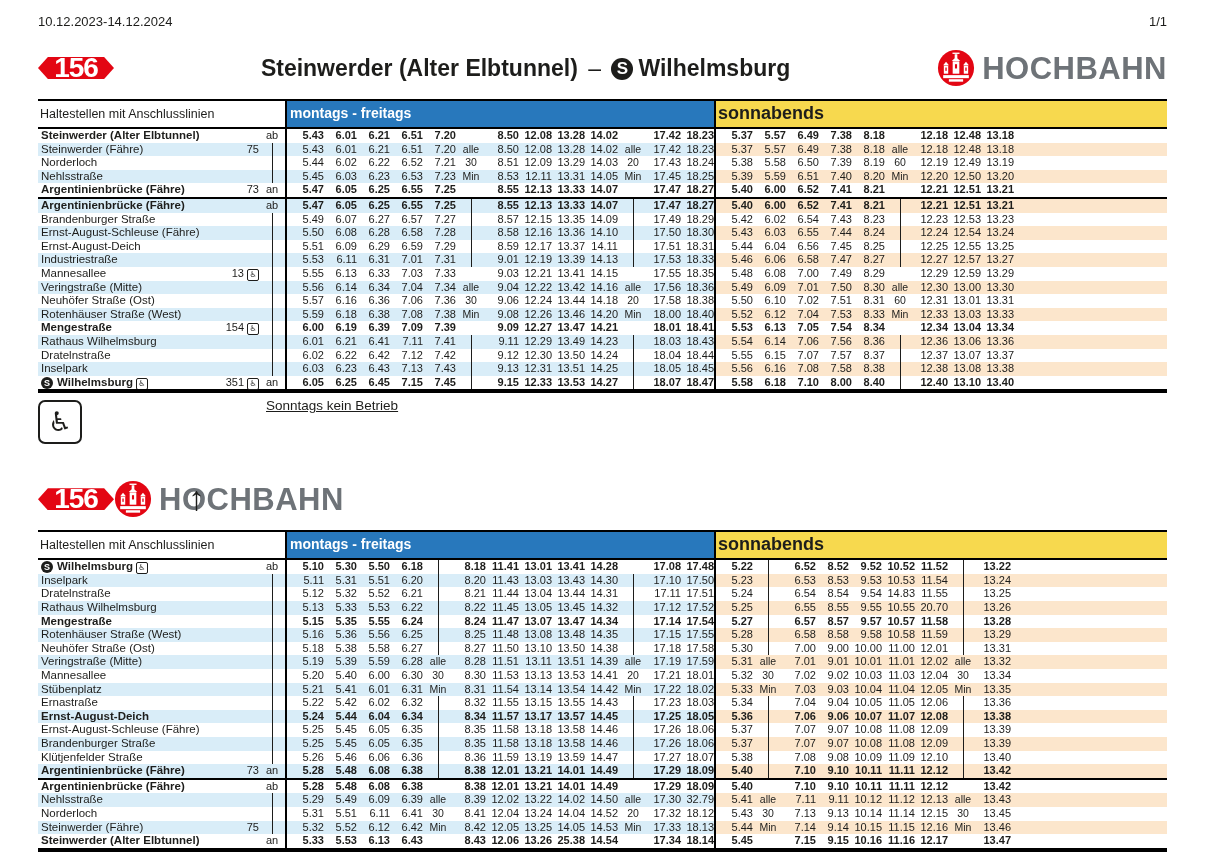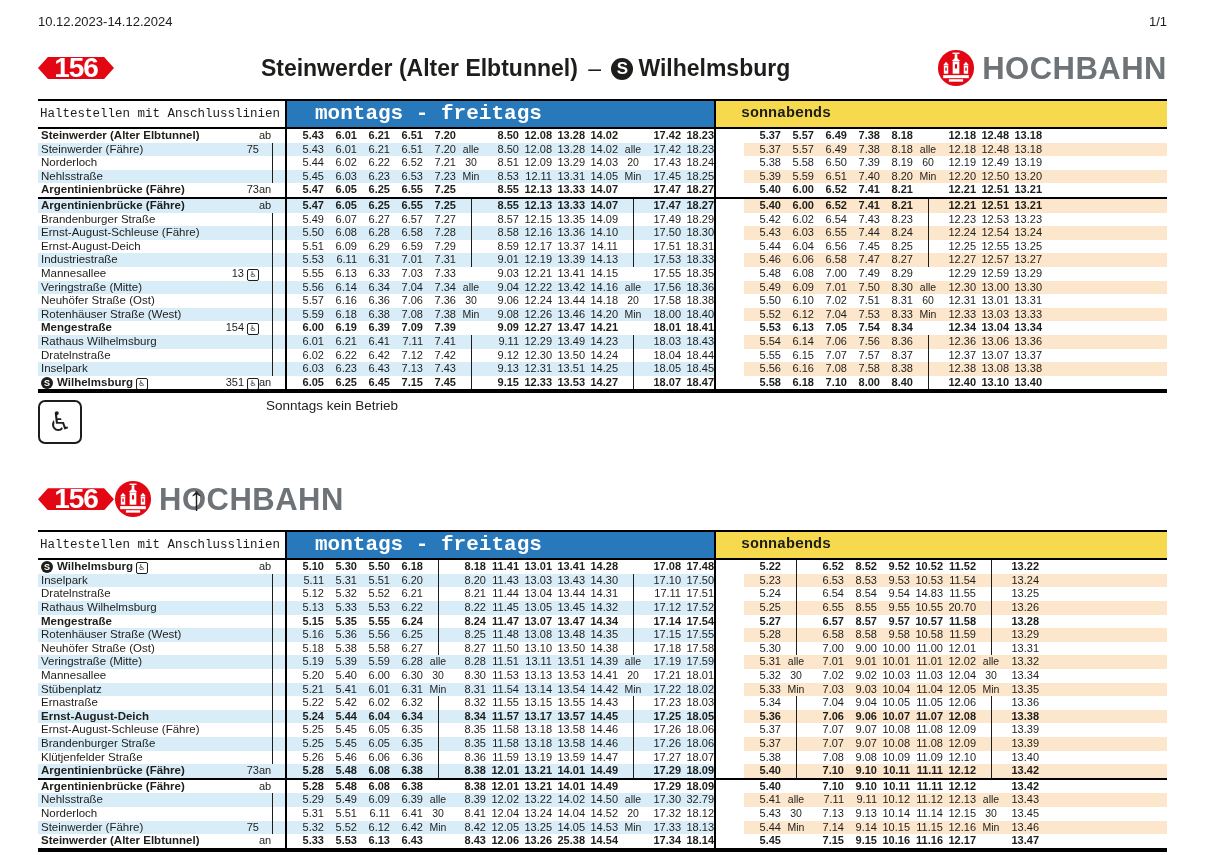--- a/index.html
+++ b/index.html
@@ -24,46 +24,46 @@
   .tt-title .sep{font-weight:400;padding:0 4px;}
   .sbi{display:inline-block;background:#1d1d1b;color:#fff;border-radius:50%;
        text-align:center;font-weight:700;}
   .sbi.big{width:22px;height:22px;line-height:22px;font-size:17px;vertical-align:2px;margin-right:5px;}
   .sbi.small{width:12px;height:12px;line-height:12px;font-size:9px;vertical-align:0px;margin-right:4px;}
   .acci{display:inline-block;width:10px;height:10px;border:1px solid #1d1d1b;border-radius:2px;
         font-size:8px;line-height:9px;text-align:center;vertical-align:0px;margin-left:3px;font-weight:400;}
   .logo{display:flex;align-items:flex-end;gap:7px;}
   .logo-text{font-size:31px;font-weight:700;color:#6e7378;letter-spacing:0.5px;}
   
-  .ghead{display:flex;height:26px;border-top:2.5px solid #000;border-bottom:2.5px solid #000;font-family:Liberation Mono, monospace;}
+  .ghead{display:flex;height:26px;border-top:2.5px solid #000;border-bottom:2.5px solid #000;}
   .gh-left{width:247px;box-sizing:border-box;font-size:12.5px;line-height:26px;padding-left:2px;background:#fff;}
   .gh-mf{width:431px;box-sizing:border-box;border-left:2.5px solid #000;border-right:2.5px solid #000;
-         background:#2878bc;color:#fff;font-weight:700;font-size:21px;line-height:25px;padding-left:28px;}
-  .gh-sa{flex:1;background:#f7d94e;color:#1d1d1b;font-weight:700;font-size:15px;line-height:25px;padding-left:25px;}
+         background:#2878bc;color:#fff;font-weight:700;font-size:14px;line-height:25px;padding-left:3px;}
+  .gh-sa{flex:1;background:#f7d94e;color:#1d1d1b;font-weight:700;font-size:18px;line-height:25px;padding-left:2px;}
   .rows{border-bottom:2.5px solid #000;}
   .row{display:flex;height:13.6px;line-height:13.6px;font-size:11px;}
   .row.end{border-bottom:2px solid #000;}
   .z-left{width:247px;box-sizing:border-box;display:flex;padding-left:2px;}
   .z-mf{width:431px;box-sizing:border-box;border-left:2.5px solid #000;border-right:2.5px solid #000;
         display:flex;padding-left:4px;}
-  .z-sa{flex:1;display:flex;padding-left:4px;margin-left:28px;}
+  .z-sa{flex:1;display:flex;padding-left:4px;}
   .row:nth-child(even) .z-left,.row:nth-child(even) .z-mf{background:#d9edf8;}
   .row:nth-child(even) .z-sa{background:#fce6cc;}
   .name{flex:1;padding-left:1px;white-space:nowrap;overflow:hidden;font-size:11.5px;}
   .conn{width:46px;text-align:right;white-space:nowrap;font-weight:400;}
-  .mark{width:26px;text-align:left;position:relative;font-weight:400;}
+  .mark{width:26px;text-align:center;position:relative;font-weight:400;}
   .b{font-weight:700;}
   .t{width:33px;text-align:right;white-space:nowrap;}
   .mcell{width:30px;text-align:center;font-size:10.5px;position:relative;font-weight:400;}
   .vl{position:absolute;left:50%;top:0;bottom:0;width:1.4px;background:#1d1d1b;}
   
   .below{position:relative;height:48px;margin-top:5px;}
   .wc{position:absolute;left:0;top:2px;width:40px;height:40px;border:2.2px solid #1d1d1b;border-radius:7px;
       display:flex;align-items:center;justify-content:center;font-size:27px;color:#1d1d1b;background:#fff;}
-  .note{position:absolute;left:228px;top:0;font-size:13.5px;}
+  .note{position:absolute;left:228px;top:0;font-size:13.5px;text-decoration:underline;}
   .tt2{margin-top:30px;}
 </style>
 </head>
 <body>
 
 <div class="sheet">
 
   <div class="topbar">
     <span>10.12.2023-14.12.2024</span>
     <span>1/1</span>

